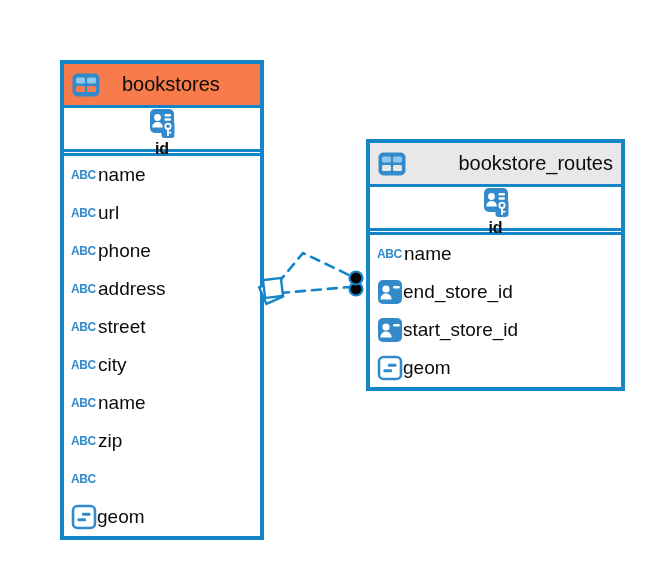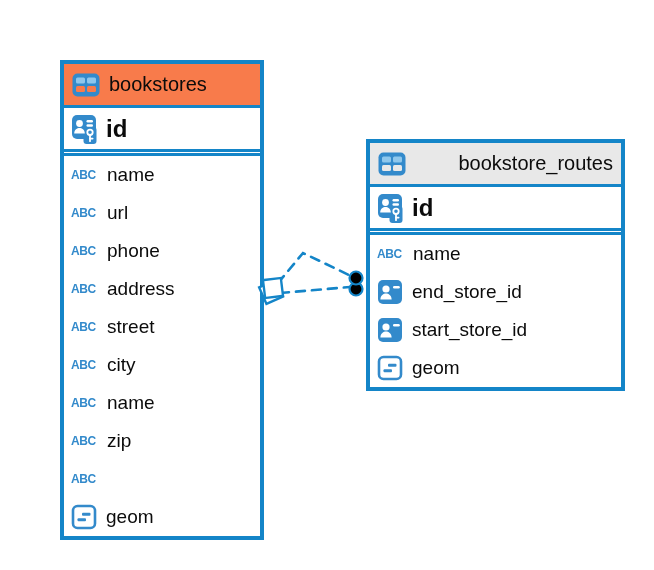--- a/index.html
+++ b/index.html
@@ -21,39 +21,39 @@
   .table{
     position:absolute;
     background:#ffffff;
     border:4px solid var(--blue);
     z-index:1;
   }
   .table.bookstores{left:60px;top:60px;width:204px;}
   .table.routes{left:366px;top:139px;width:259px;}
   .thead{
     height:44px;
-    display:flex;align-items:center;gap:9px;
+    display:flex;align-items:center;gap:22px;
     padding:0 8px;
     border-bottom:3px solid var(--blue);
     font-size:20px;
     white-space:nowrap;
   }
   .table.bookstores .thead{background:#F87B4B;--win:#F87B4B;}
   .table.routes .thead{background:#E8E8E8;justify-content:space-between;--win:#E8E8E8;}
   .key-row{
     height:44px;
-    display:flex;align-items:center;gap:9px;
+    display:flex;align-items:center;gap:2px;
     padding:0 7px;
     border-bottom:3px solid var(--blue);
-    font-size:24px;font-weight:700;
+    font-size:16px;font-weight:700;flex-direction:column;
   }
   .divider{height:4px;border-bottom:3px solid var(--blue);background:#fff;}
   .row{
     height:38px;
-    display:flex;align-items:center;gap:9px;
+    display:flex;align-items:center;
     padding:0 7px;
     font-size:19px;
     white-space:nowrap;
   }
   .abc{
     font-weight:800;
     font-size:12px;
     letter-spacing:-0.4px;
     color:var(--iconblue);
     width:27px;

